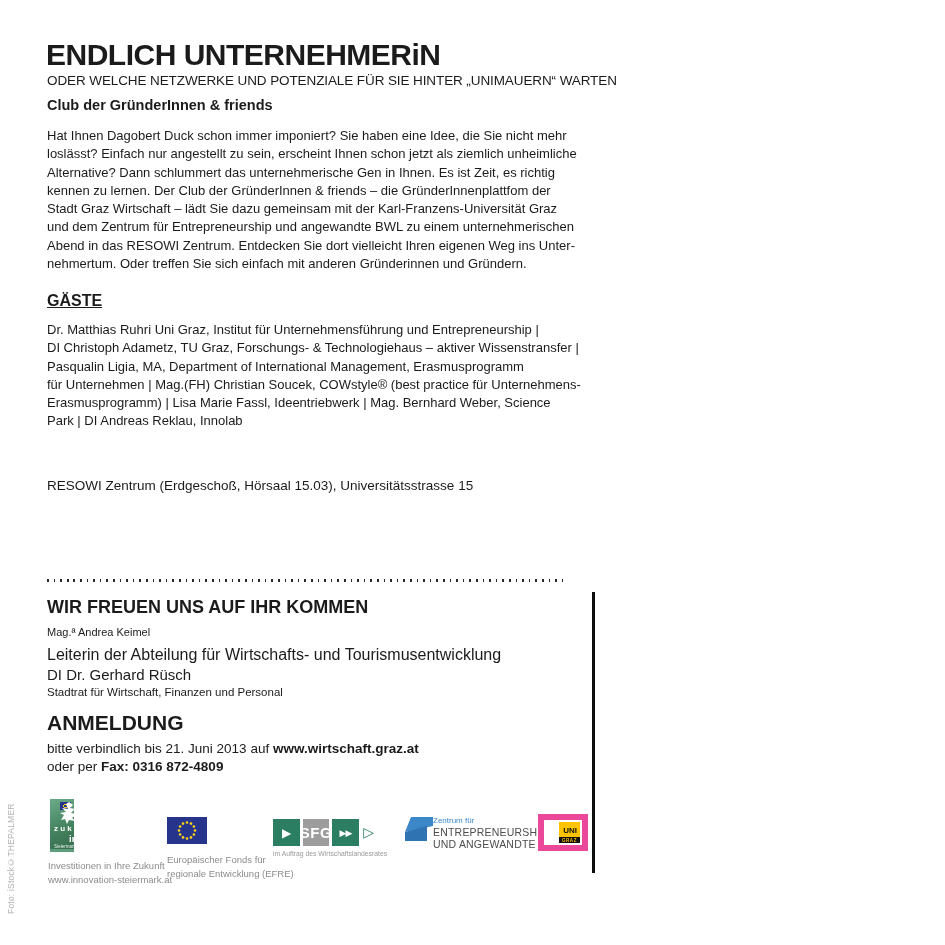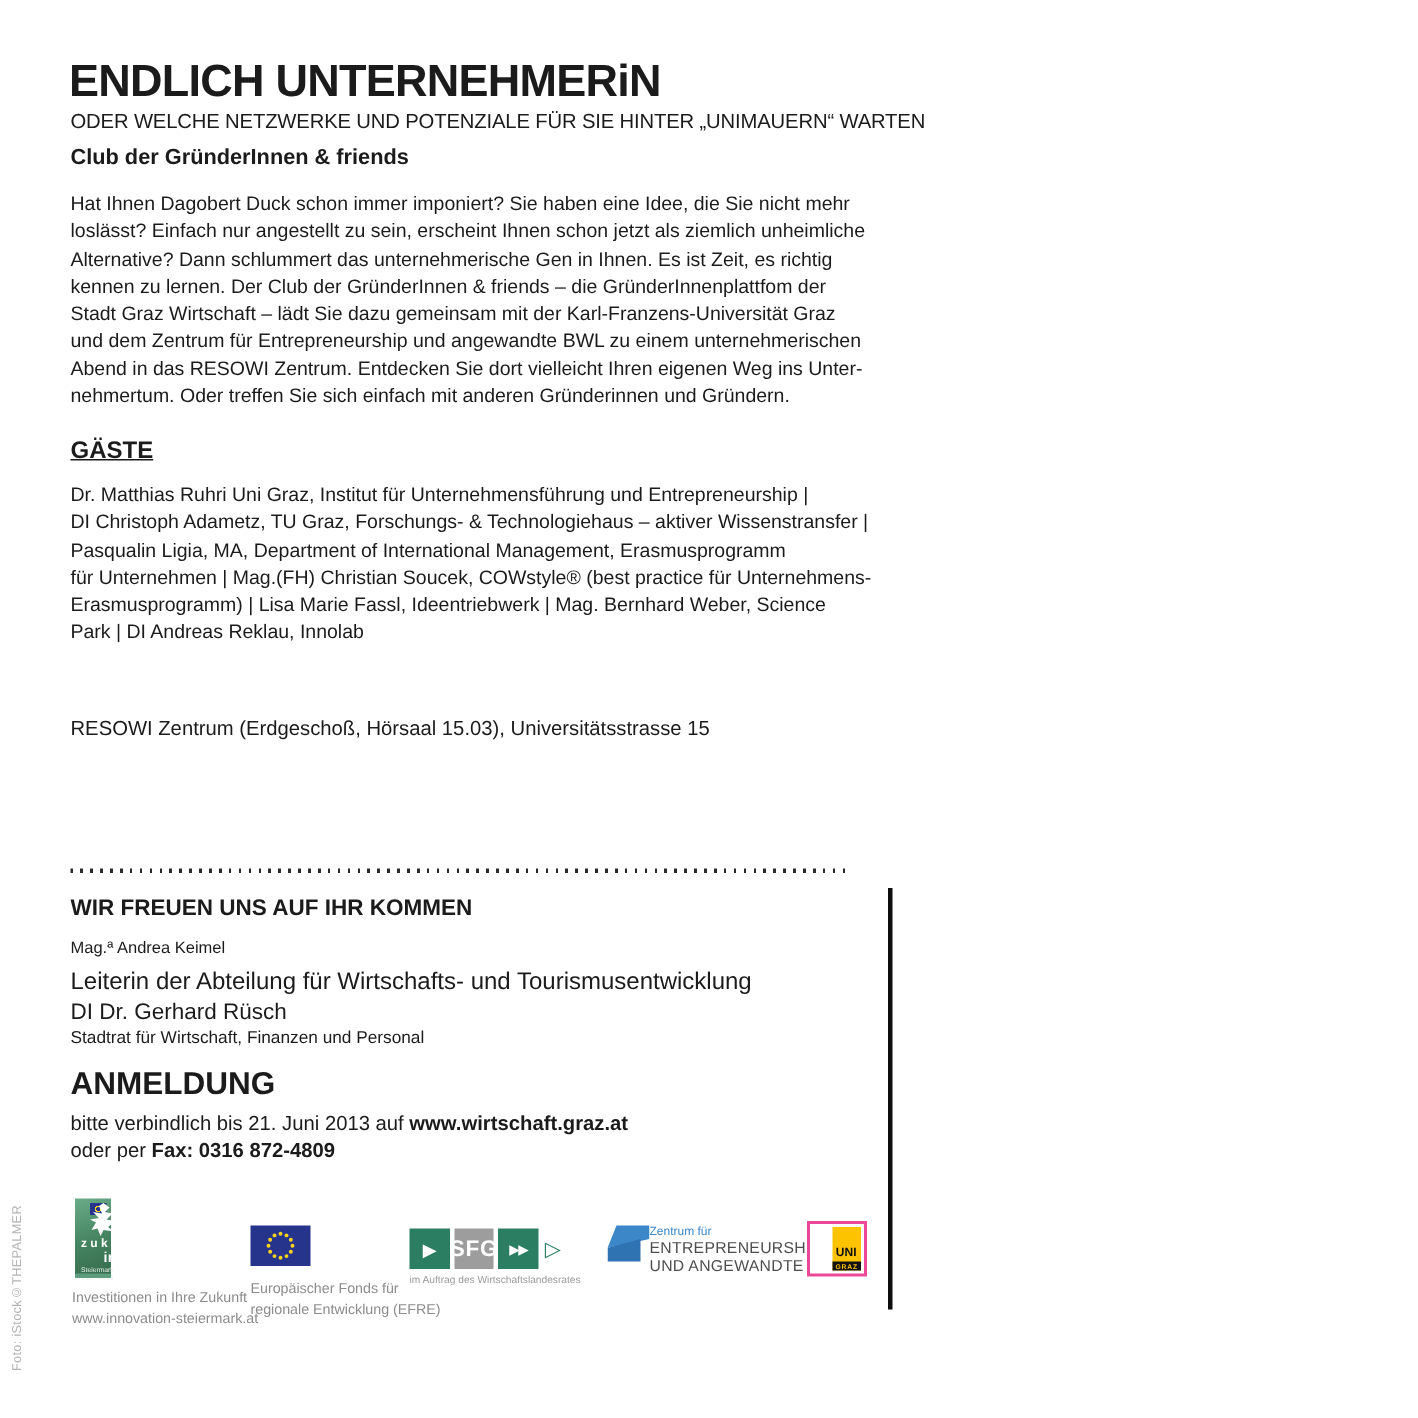--- a/index.html
+++ b/index.html
@@ -16,21 +16,21 @@
   .intro        { left:47px;  top:127px; width:585px; font-size:13px; line-height:18.3px; white-space:pre-line; }
   .guests-heading{ left:47px; top:292px; font-size:16px; font-weight:bold;text-decoration:underline; }
   .guests-list  { left:47px;  top:321px; width:585px; font-size:13px; line-height:18.3px; white-space:pre-line; }
   .event-datetime{ left:47px; top:449px; font-size:20.5px; font-weight:bold; letter-spacing:-0.2px; }
   .event-location{ left:47px; top:478px; font-size:13.5px; }
 
   .dotted { left:47px; top:579px; width:518px; height:2.5px;
             background:repeating-linear-gradient(to right,#2a2a2a 0 1.7px, transparent 1.7px 6.6px); }
   .vline  { left:592px; top:592px; width:3px; height:281px; background:#0d0d0d; }
 
-  .closing-heading{ left:47px; top:597px; font-size:15px; font-weight:bold; }
+  .closing-heading{ left:47px; top:597px; font-size:18px; font-weight:bold; }
   .p1name { left:47px; top:626px; font-size:11px; }
   .p1role { left:47px; top:646px; font-size:16px; }
   .p2name { left:47px; top:666px; font-size:15px; }
   .p2role { left:47px; top:686px; font-size:11.5px; }
   .reg-heading { left:47px; top:711px; font-size:21px; font-weight:bold; }
   .reg1 { left:47px; top:741px; font-size:13.5px; }
   .reg2 { left:47px; top:759px; font-size:13.5px; }
   .reg-line strong { font-weight:bold; }
 
   .photo-credit {
@@ -68,21 +68,21 @@
   .sfg-b3 { font-size:9px; letter-spacing:-1px; position:relative; }
   .sfg-out { position:absolute; right:-15px; top:5px; font-size:14px; color:#2c7e63; letter-spacing:0; }
   .sfg-cap { left:273px; top:850px; font-size:6.8px; color:#9a9a9a; }
 
   
   .zen-row { left:405px; top:816px; display:flex; gap:0; align-items:flex-start; }
   .zen-l1 { color:#3b87c8; font-size:8px; margin-bottom:2px; }
   .zen-l2, .zen-l3 { color:#4d4d4d; font-size:10.5px; line-height:11.5px; letter-spacing:0.2px; }
 
   
-  .uni-box { left:538px; top:814px; width:40px; height:37px; background:#fff; border:2px solid #ec4899; }
+  .uni-box { left:538px; top:814px; width:50px; height:37px; background:#fff; border:6px solid #ec4899; }
   .uni-yellow { position:absolute; left:15px; top:2px; right:2px; bottom:2px; background:#fdc300; }
   .uni-word { position:absolute; right:3px; bottom:8px; font-size:8px; font-weight:bold; color:#111; }
   .uni-graz { position:absolute; left:0; right:0; bottom:0; height:6.5px; background:#111;
               color:#fdc300; font-size:4.5px; font-weight:bold; text-align:center; line-height:7px; letter-spacing:0.6px; }
 </style>
 </head>
 <body>
 
 <div class="page">
 

